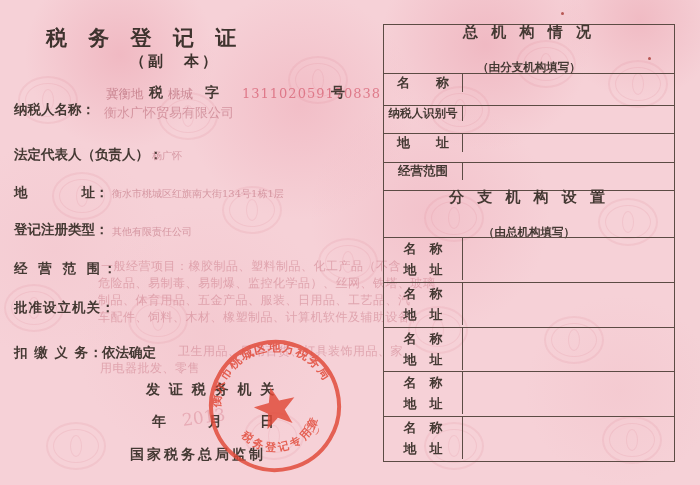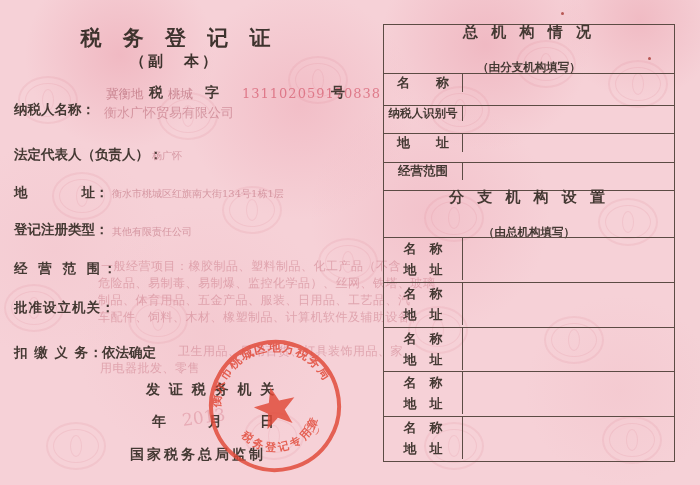--- a/index.html
+++ b/index.html
@@ -18,21 +18,21 @@
       radial-gradient(circle at 620px 390px, rgba(241,190,198,.35), rgba(241,190,198,0) 95px);
     color:#453a35;
   }
   .abs{position:absolute;white-space:nowrap;}
   
   .wm{position:absolute;width:56px;height:44px;border:2px solid rgba(221,135,150,.55);border-radius:50%;opacity:.3;}
   .wm::before{content:"";position:absolute;inset:5px;border:1.5px solid rgba(221,135,150,.6);border-radius:50%;}
   .wm::after{content:"";position:absolute;left:50%;top:50%;width:10px;height:20px;transform:translate(-50%,-50%);border:1.5px solid rgba(221,135,150,.6);border-radius:50%;}
   .speck{position:absolute;width:3px;height:3px;border-radius:50%;background:#a83b35;opacity:.8;}
   
-  .title{left:62px;top:24px;width:234px;text-align:center;font-size:21px;font-weight:bold;letter-spacing:7px;color:#3e332e;}
+  .title{left:46px;top:24px;width:234px;text-align:left;font-size:21px;font-weight:bold;letter-spacing:7px;color:#3e332e;}
   .subtitle{left:58px;top:52px;width:234px;text-align:center;font-size:15px;font-weight:bold;letter-spacing:3px;color:#3e332e;}
   .printed{font-weight:bold;color:#443933;}
   .lbl{font-size:13.5px;font-weight:bold;color:#443933;text-align:right;}
   .stamped{color:rgba(176,96,110,.62);}
   .stamp-num{color:rgba(219,108,126,.85);letter-spacing:1px;font-size:13px;}
   .faded{font-size:10px;color:rgba(186,104,118,.55);}
   .scopeline{font-size:12px;color:rgba(203,122,136,.5);letter-spacing:.5px;}
   .yearwm{font-size:17px;color:rgba(216,128,144,.45);transform:rotate(-8deg);}
   
   .rt{position:absolute;left:383px;top:24px;width:290px;height:436px;border:1.5px solid #5c4b44;display:flex;flex-direction:column;font-family:"DejaVu Serif","Liberation Serif",serif;}

